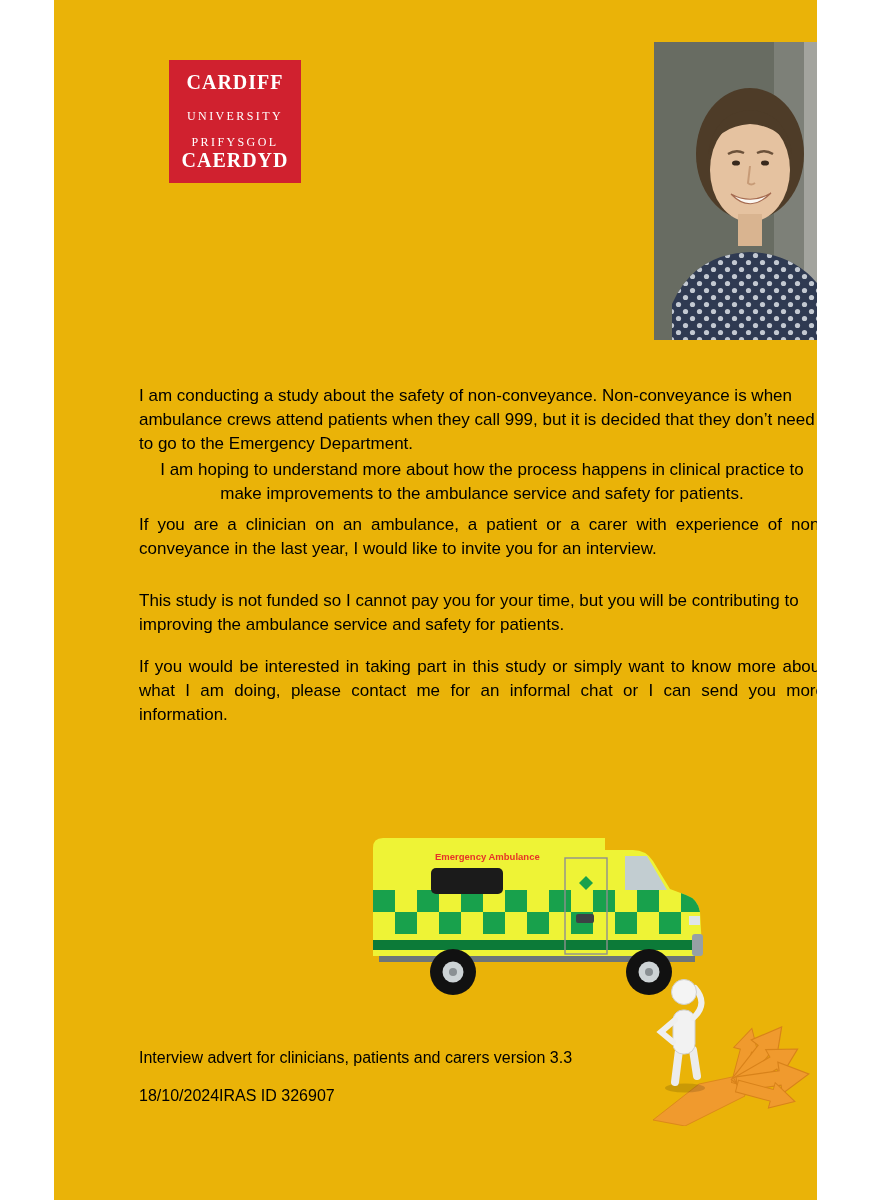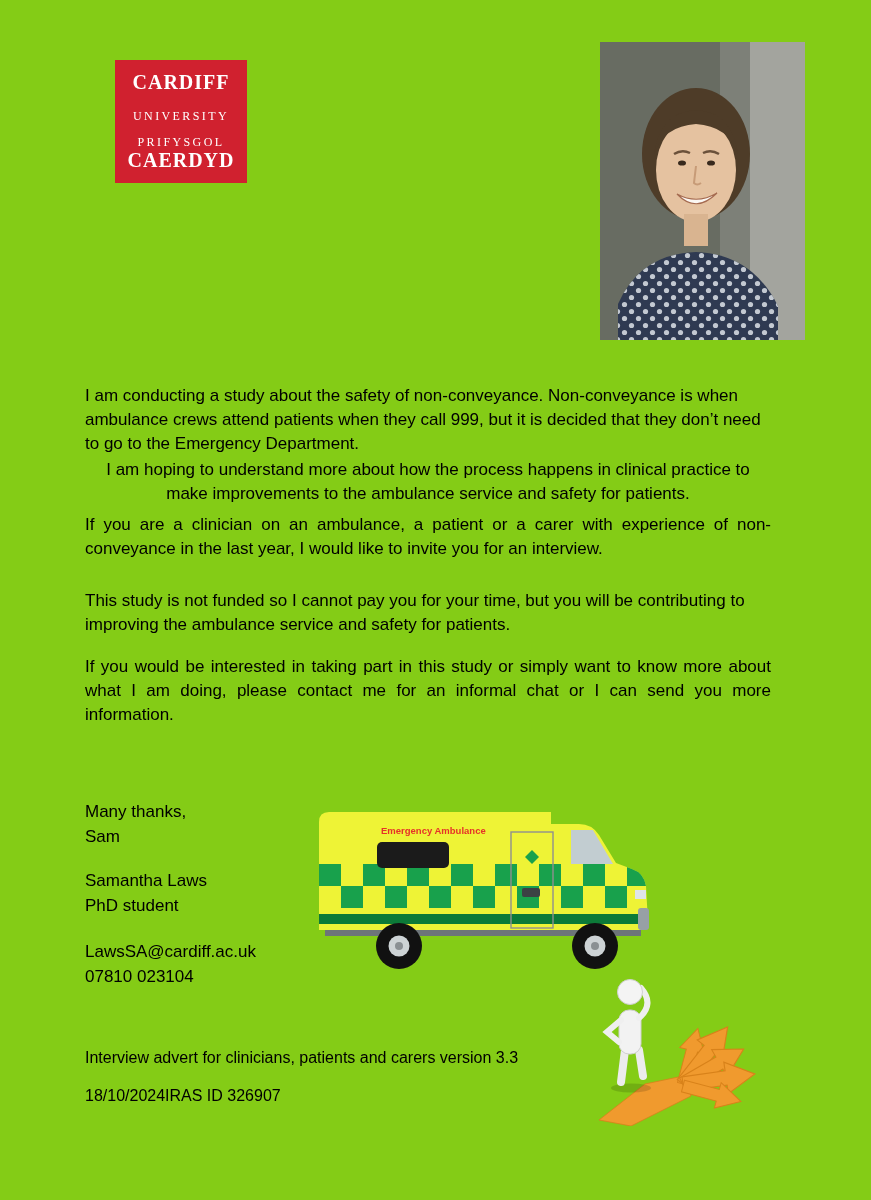--- a/index.html
+++ b/index.html
@@ -1,17 +1,17 @@
 <!DOCTYPE html>
 <html style="--cardiff-red: #d0212f; --ambulance-yellow: #eef336; --ambulance-green: #18a14c; --arrow-orange: #f09a2e;"><head>
 <meta charset="utf-8">
 <style>
   html,body{margin:0;padding:0;background:#ffffff;}
   .page{
-    position:relative;width:871px;height:1200px;margin:0 auto;background:#84cc16;
+    position:relative;width:763px;height:1200px;margin:0 auto;background:#eab308;
     font-family:"Liberation Sans",sans-serif;color:#000;overflow:hidden;
   }
 
   
   .logo{
     position:absolute;left:115px;top:60px;width:132px;box-sizing:border-box;
     background:var(--cardiff-red,#d0212f);color:#fff;text-align:center;
     padding:11px 4px 12px 4px;font-family:"Liberation Serif",serif;
   }
   .logo .big{font-size:20px;font-weight:bold;letter-spacing:1px;line-height:22px;}
@@ -41,21 +41,21 @@
   .signature .grp{margin-top:19px;}
   .signature .grp2{margin-top:21px;}
 
   
   .footer{position:absolute;left:85px;top:1048px;font-size:16px;line-height:20px;}
   .footer p{margin:0;}
   .footer .date-line{margin-top:18px;}
   .footer .iras{}
 
   
-  .ambulance{position:absolute;left:315px;top:806px;width:345px;height:164px;text-decoration:underline;}
+  .ambulance{position:absolute;left:315px;top:832px;width:345px;height:164px;text-decoration:underline;}
   .c-yellow{fill:var(--ambulance-yellow,#eef336);}
   .c-green{fill:var(--ambulance-green,#18a14c);}
   .c-dgreen{fill:#0c7a38;}
   .amb-label{fill:#e63229;font:bold 9.5px "Liberation Sans",sans-serif;}
 
   
   .crossroads{position:absolute;left:595px;top:974px;width:195px;height:152px;}
   .c-orange{fill:var(--arrow-orange,#f09a2e);stroke:#d8821a;stroke-width:0.8;}
 </style>
 </head>
@@ -101,28 +101,20 @@
   </div>
 
   <main class="letter">
     <p>I am conducting a study about the safety of non-conveyance. Non-conveyance is when ambulance crews attend patients when they call 999, but it is decided that they don’t need to go to the Emergency Department.</p>
     <p class="mt2">I am hoping to understand more about how the process happens in clinical practice to make improvements to the ambulance service and safety for patients.</p>
     <p class="mt7 just">If you are a clinician on an ambulance, a patient or a carer with experience of non-conveyance in the last year, I would like to invite you for an interview.</p>
     <p class="mt28">This study is not funded so I cannot pay you for your time, but you will be contributing to improving the ambulance service and safety for patients.</p>
     <p class="mt18 just">If you would be interested in taking part in this study or simply want to know more about what I am doing, please contact me for an informal chat or I can send you more information.</p>
   </main>
 
-  <div class="signature">
-    <p>Many thanks,</p>
-    <p>Sam</p>
-    <p class="grp">Samantha Laws</p>
-    <p>PhD student</p>
-    <p class="grp2">LawsSA@cardiff.ac.uk</p>
-    <p>07810 023104</p>
-  </div>
 
   <div class="ambulance">
     <svg viewBox="0 0 345 164" width="345" height="164">
       <defs>
         <clipPath id="vclip">
           <path d="M4 16 Q4 6 14 6 L236 6 L236 18 L264 18 Q277 18 284 29 L301 57 L317 63 Q329 67 331 80 L333 116 Q333 124 325 124 L4 124 Z"></path>
         </clipPath>
       </defs>
 
       <path class="c-yellow" d="M4 16 Q4 6 14 6 L236 6 L236 18 L264 18 Q277 18 284 29 L301 57 L317 63 Q329 67 331 80 L333 116 Q333 124 325 124 L4 124 Z"></path>

